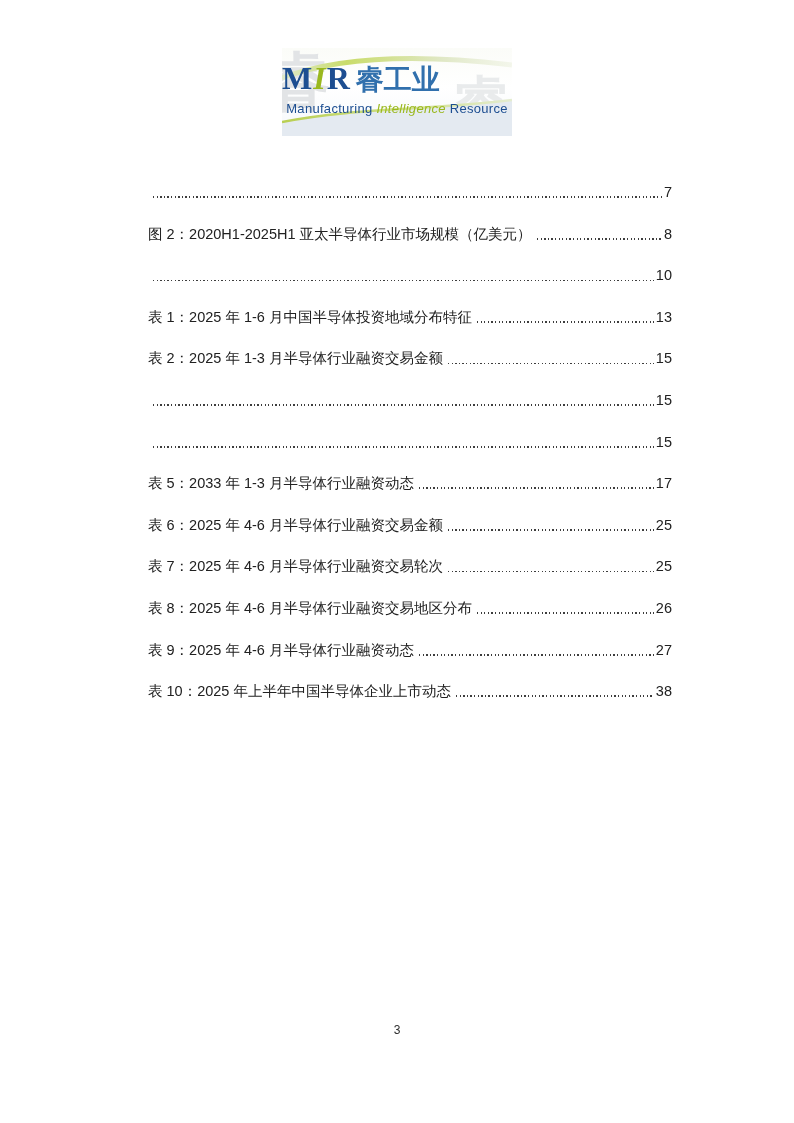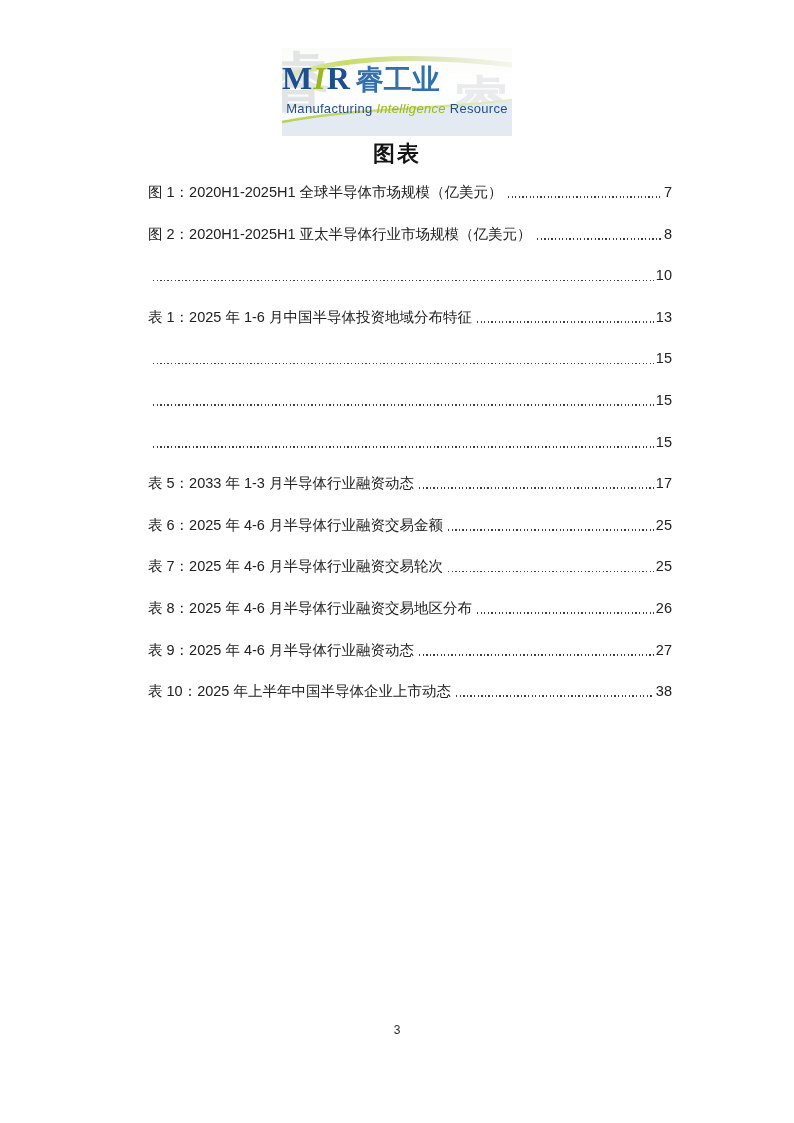--- a/index.html
+++ b/index.html
@@ -102,43 +102,42 @@
       <span class="brand-latin"><span>M</span><span class="brand-i">I</span><span>R</span></span><span class="brand-cn">睿工业</span>
     </div>
 
     <div class="tagline">
       <span>Manufacturing</span>
       <span class="tag-green">Intelligence</span>
       <span>Resource</span>
     </div>
   </div>
 
-  <div class="doc-title">图表</div>
 
   <div class="toc">
       <div class="toc-row">
-      <span class="toc-label">图 1：2020H1-2025H1 全球半导体市场规模（亿美元）</span>
       <span class="toc-dots"></span>
       <span class="toc-page">7</span>
     </div>
       <div class="toc-row">
       <span class="toc-label">图 2：2020H1-2025H1 亚太半导体行业市场规模（亿美元）</span>
       <span class="toc-dots"></span>
       <span class="toc-page">8</span>
     </div>
       <div class="toc-row">
       <span class="toc-dots"></span>
       <span class="toc-page">10</span>
     </div>
       <div class="toc-row">
       <span class="toc-label">表 1：2025 年 1-6 月中国半导体投资地域分布特征</span>
       <span class="toc-dots"></span>
       <span class="toc-page">13</span>
     </div>
       <div class="toc-row">
+      <span class="toc-label">表 2：2025 年 1-3 月半导体行业融资交易金额</span>
       <span class="toc-dots"></span>
       <span class="toc-page">15</span>
     </div>
       <div class="toc-row">
       <span class="toc-dots"></span>
       <span class="toc-page">15</span>
     </div>
       <div class="toc-row">
       <span class="toc-dots"></span>
       <span class="toc-page">15</span>

